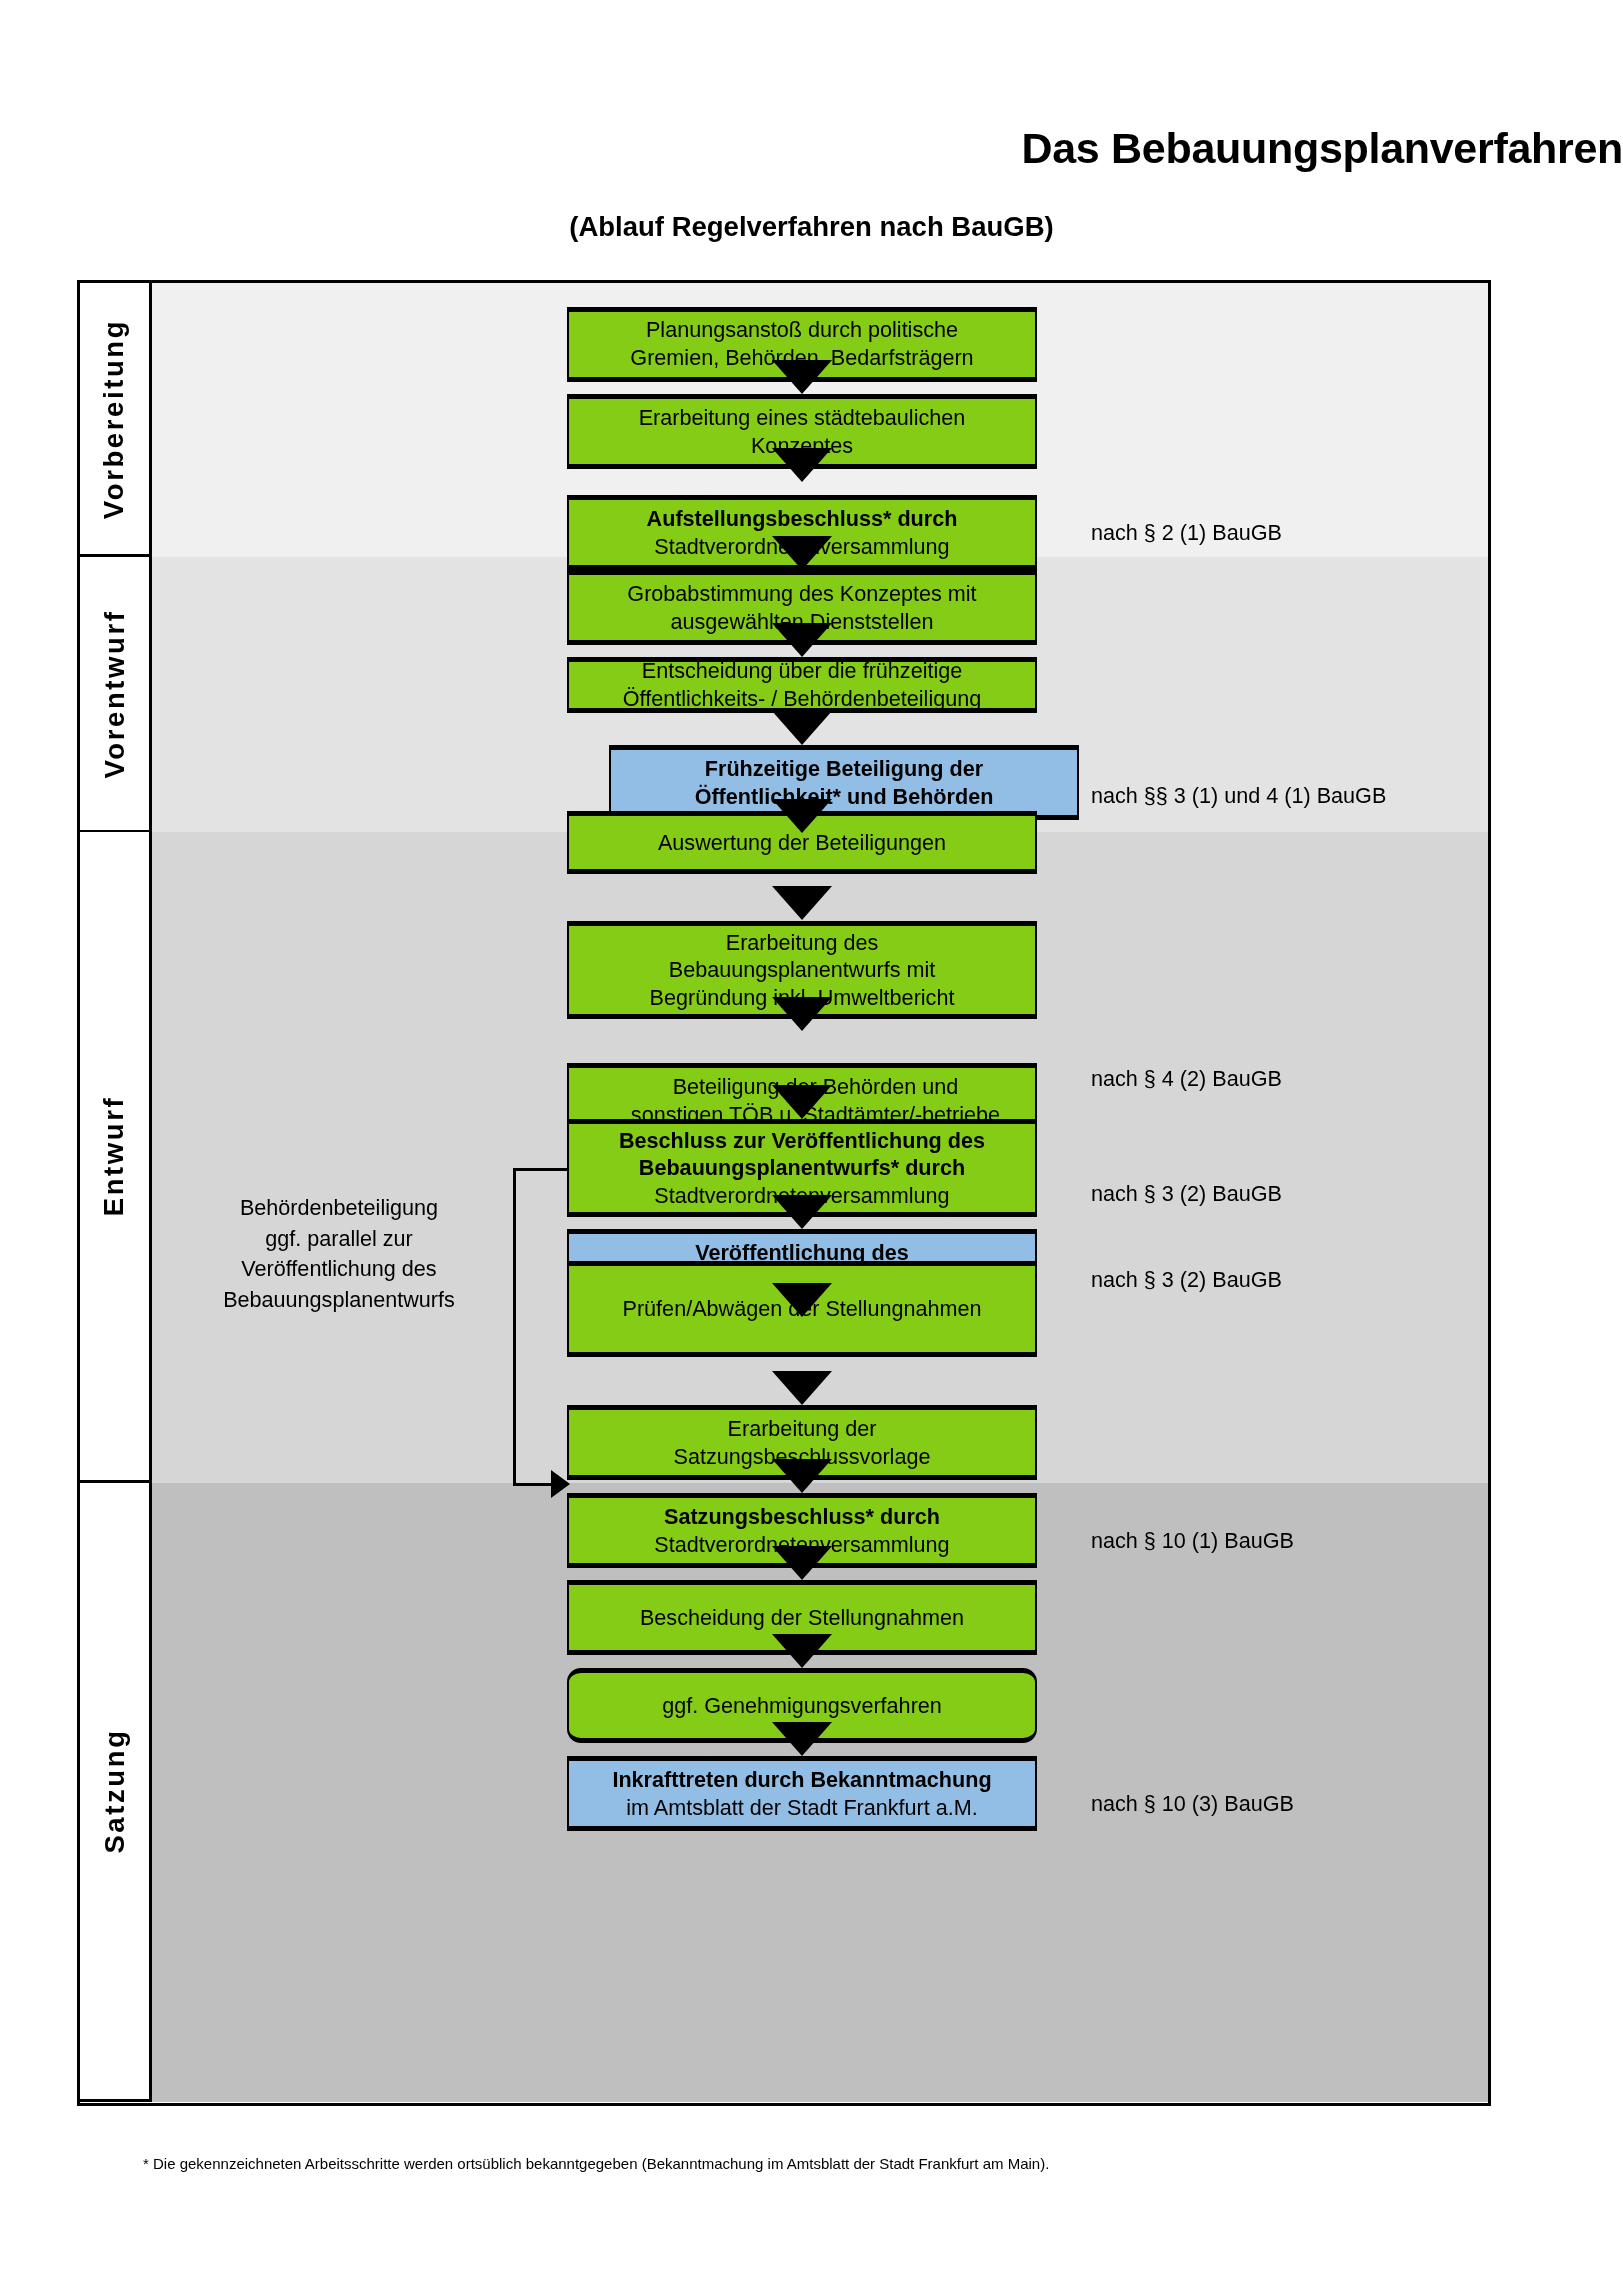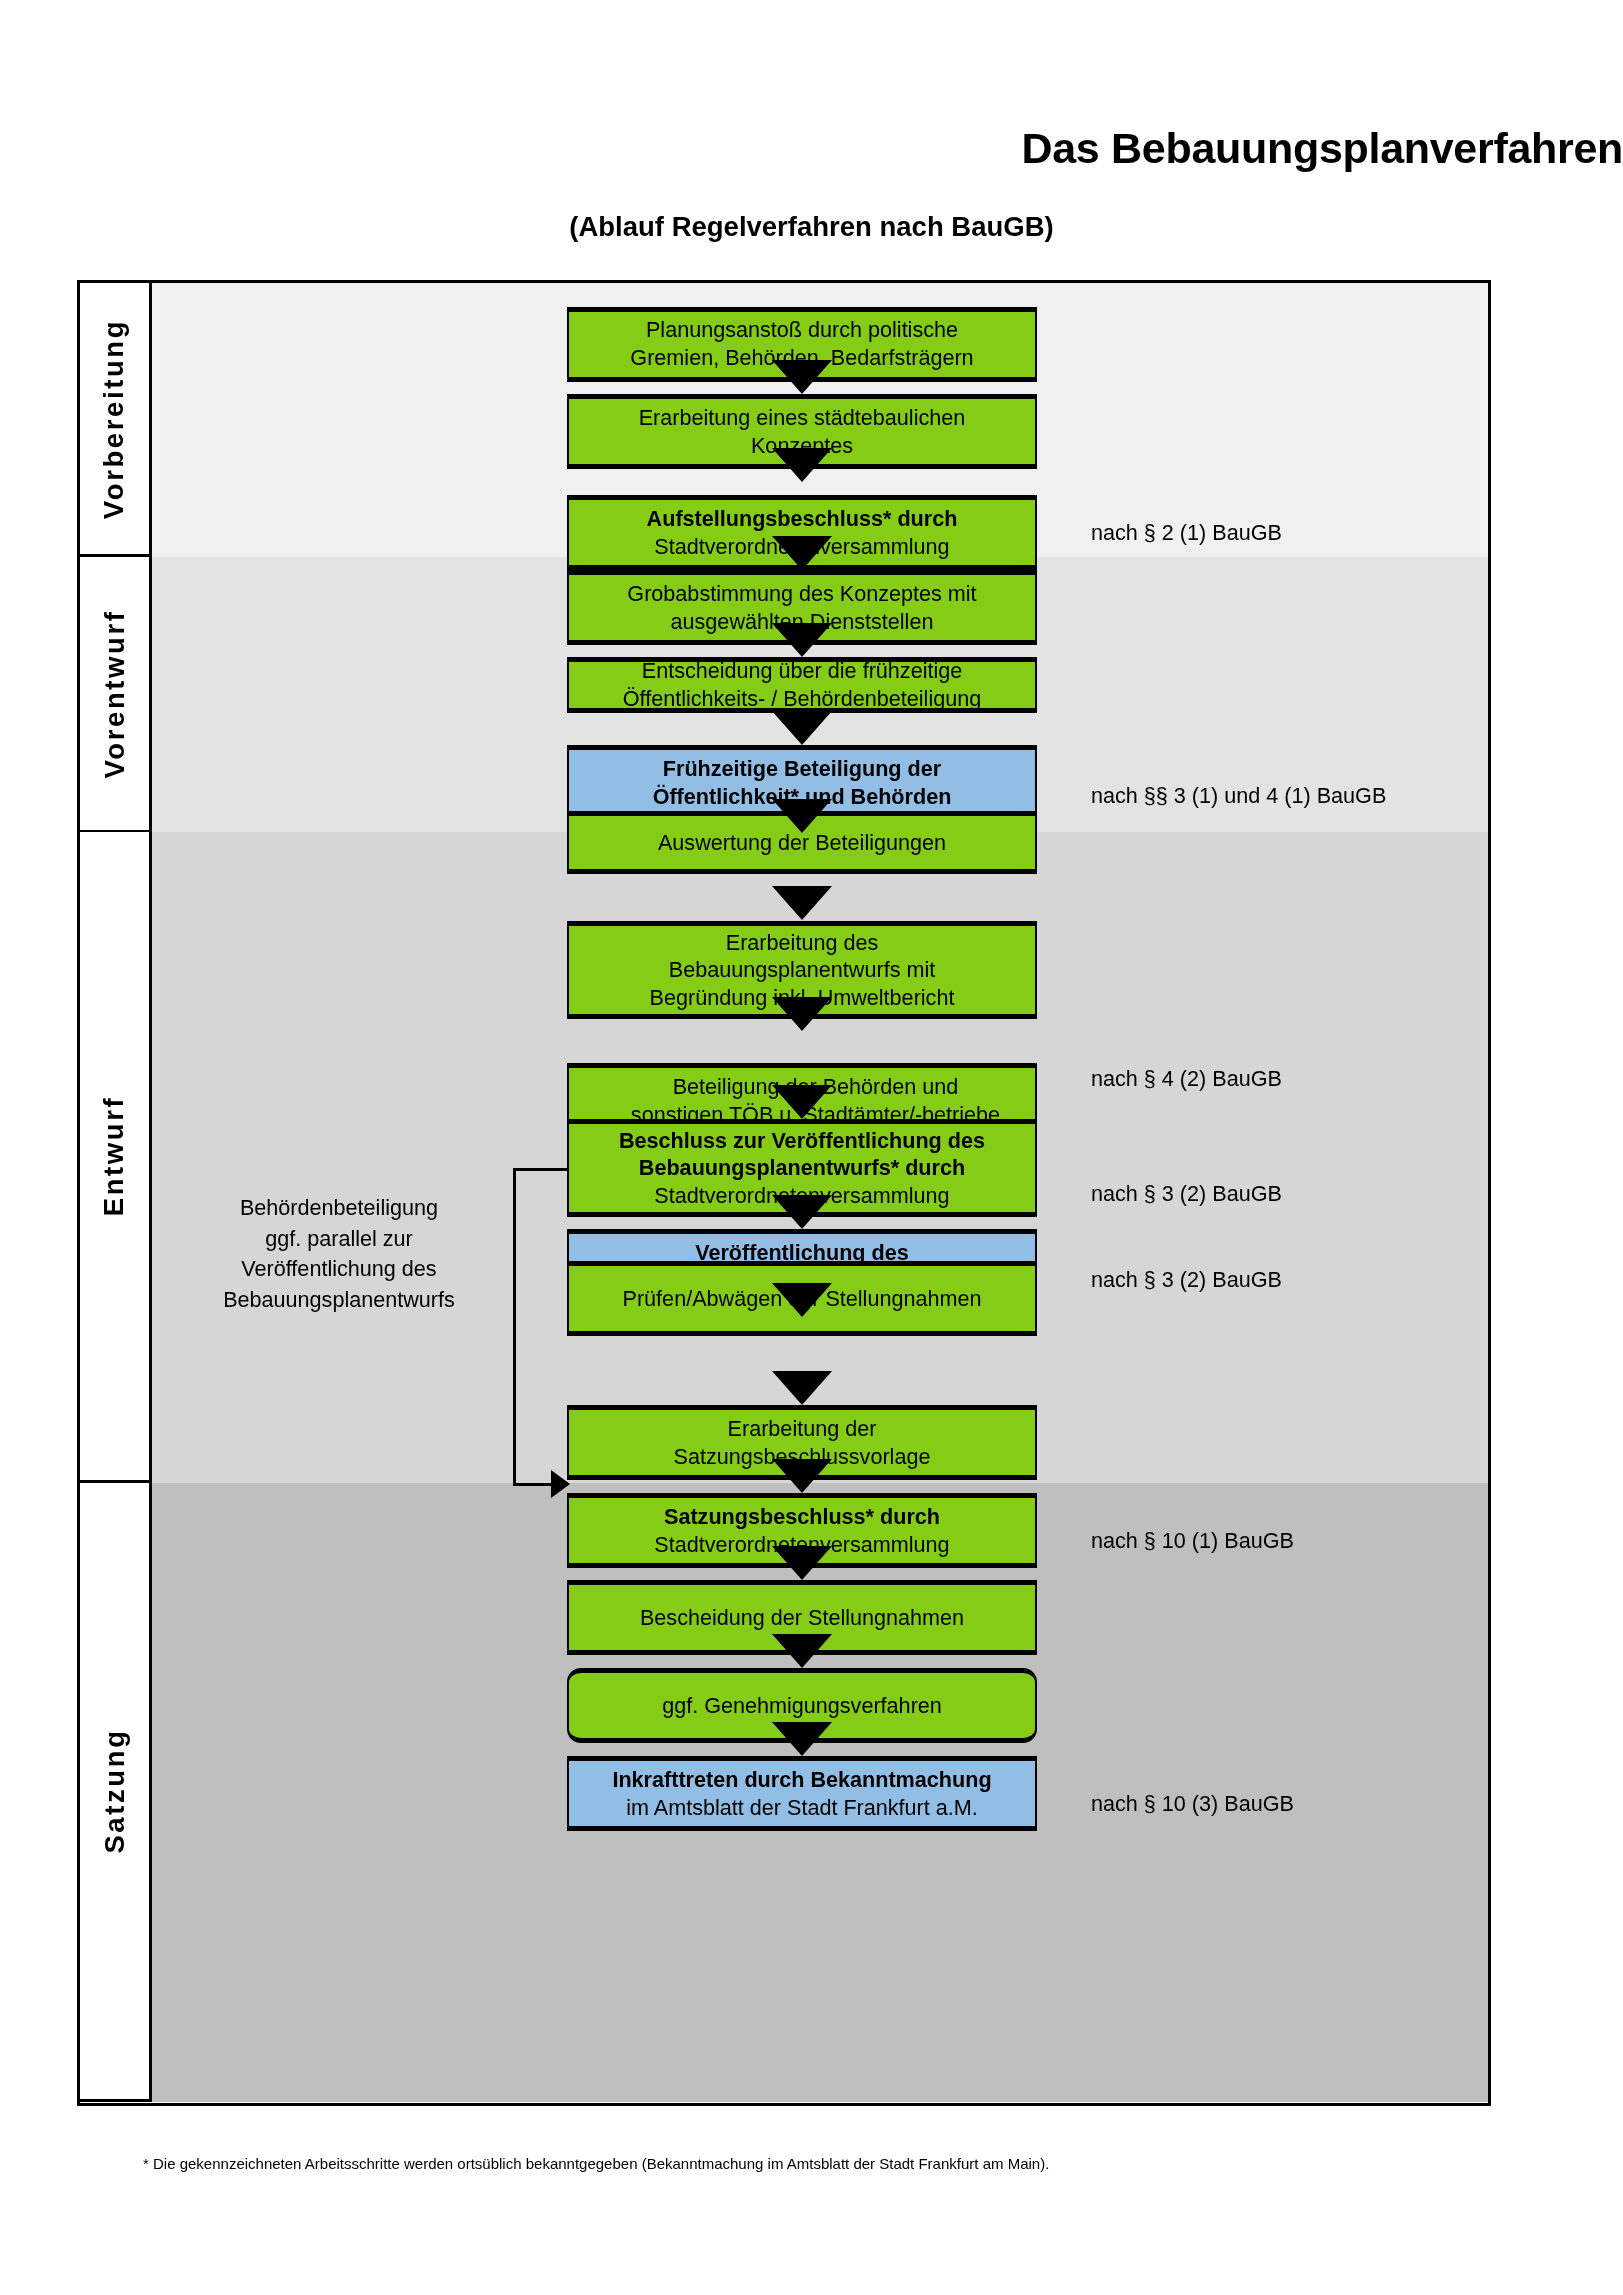--- a/index.html
+++ b/index.html
@@ -245,21 +245,21 @@
     <span class="ln">ausgewählten Dienststellen</span>
   </div>
   <div class="arrow" style="left:692px;top:340px;"></div>
 
   <div class="pbox" style="top:374px;height:56px;">
     <span class="ln">Entscheidung über die frühzeitige</span>
     <span class="ln">Öffentlichkeits- / Behördenbeteiligung</span>
   </div>
   <div class="arrow" style="left:692px;top:428px;"></div>
 
-  <div class="pbox blue" style="top:462px;height:75px;">
+  <div class="pbox blue" style="top:462px;height:75px;margin-left:42px;">
     <span class="ln b">Frühzeitige Beteiligung der</span>
     <span class="ln b">Öffentlichkeit* und Behörden</span>
   </div>
   <div class="arrow" style="left:692px;top:516px;"></div>
 
   <div class="pbox" style="top:528px;height:63px;">
     <span class="ln">Auswertung der Beteiligungen</span>
   </div>
   <div class="arrow" style="left:692px;top:603px;"></div>
 
@@ -282,21 +282,21 @@
     <span class="ln">Stadtverordnetenversammlung</span>
   </div>
   <div class="arrow" style="left:692px;top:912px;"></div>
 
   <div class="pbox blue" style="top:946px;height:75px;">
     <span class="ln b">Veröffentlichung des</span>
     <span class="ln b">Bebauungsplanentwurfs</span>
   </div>
   <div class="arrow" style="left:692px;top:1000px;"></div>
 
-  <div class="pbox" style="top:978px;height:75px;">
+  <div class="pbox" style="top:978px;height:96px;">
     <span class="ln">Prüfen/Abwägen der Stellungnahmen</span>
   </div>
   <div class="arrow" style="left:692px;top:1088px;"></div>
 
   <div class="pbox" style="top:1122px;height:75px;">
     <span class="ln">Erarbeitung der</span>
     <span class="ln">Satzungsbeschlussvorlage</span>
   </div>
   <div class="arrow" style="left:692px;top:1176px;"></div>
 

